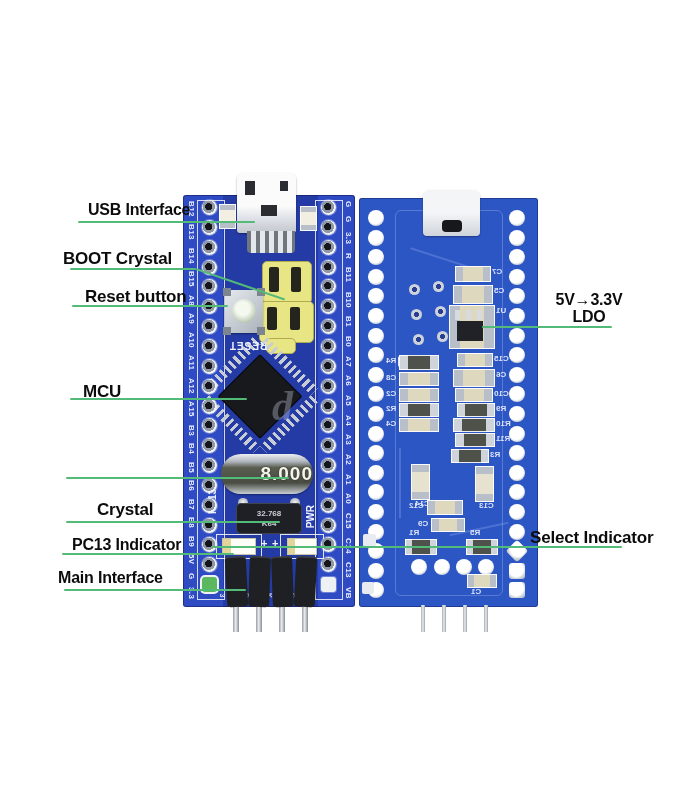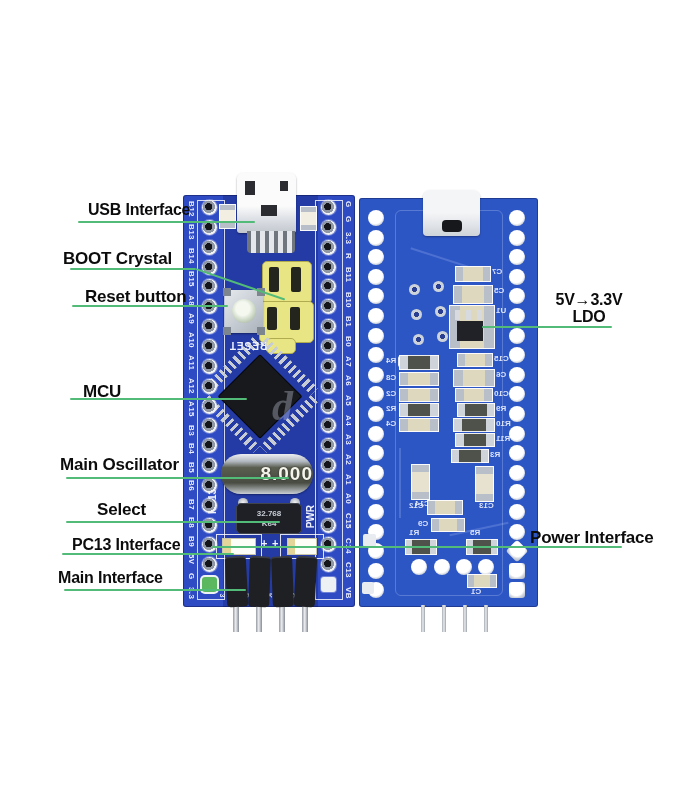--- a/index.html
+++ b/index.html
@@ -238,27 +238,26 @@
   <div class="line" style="left:66px;top:521px;width:214px;"></div>
   <div class="line" style="left:62px;top:553px;width:172px;"></div>
   <div class="line" style="left:212px;top:546px;width:410px;"></div>
   <div class="line" style="left:64px;top:589px;width:182px;"></div>
   <div class="line" style="left:482px;top:326px;width:130px;"></div>
 
   <div class="lbl" style="left:88px;top:201px;font-size:16px;">USB Interface</div>
   <div class="lbl" style="left:63px;top:249px;">BOOT Crystal</div>
   <div class="lbl" style="left:85px;top:287px;">Reset button</div>
   <div class="lbl" style="left:83px;top:382px;">MCU</div>
-  <div class="lbl" style="left:60px;top:455px;">Main Oscillator</div>
-  <div class="lbl" style="left:97px;top:500px;">Select</div>
-  <div class="lbl" style="left:72px;top:536px;font-size:16px;">PC13 Interface</div>
+  <div class="lbl" style="left:97px;top:500px;">Crystal</div>
+  <div class="lbl" style="left:72px;top:536px;font-size:16px;">PC13 Indicator</div>
   <div class="lbl" style="left:58px;top:569px;font-size:16px;">Main Interface</div>
   <div class="lbl" style="left:536px;top:291px;width:106px;text-align:center;font-size:16px;">5V→3.3V</div>
   <div class="lbl" style="left:536px;top:308px;width:106px;text-align:center;font-size:16px;">LDO</div>
-  <div class="lbl" style="left:530px;top:528px;">Power Interface</div>
+  <div class="lbl" style="left:530px;top:528px;">Select Indicator</div>
 
   <div class="watermark">d</div>
 <div class="fpad" style="left: 202px; top: 200px;"></div>
     <div class="fpad" style="left: 202px; top: 219.85px;"></div>
     <div class="fpad" style="left: 202px; top: 239.7px;"></div>
     <div class="fpad" style="left: 202px; top: 259.55px;"></div>
     <div class="fpad" style="left: 202px; top: 279.4px;"></div>
     <div class="fpad" style="left: 202px; top: 299.25px;"></div>
     <div class="fpad" style="left: 202px; top: 319.1px;"></div>
     <div class="fpad" style="left: 202px; top: 338.95px;"></div>

